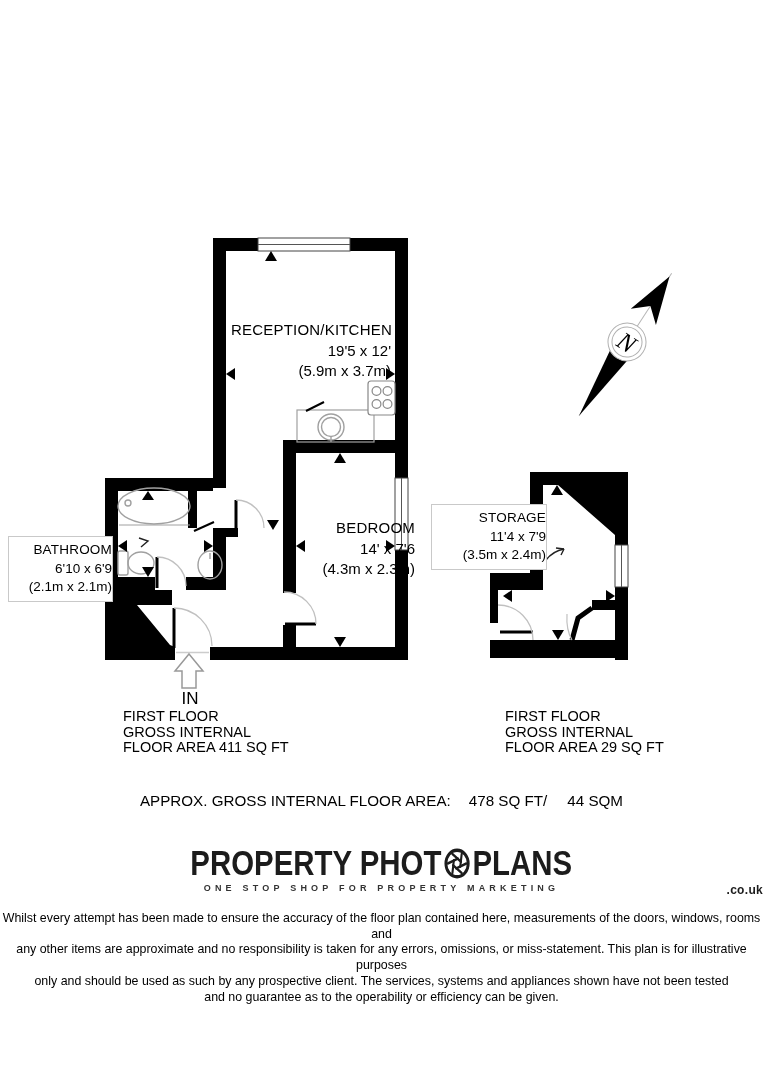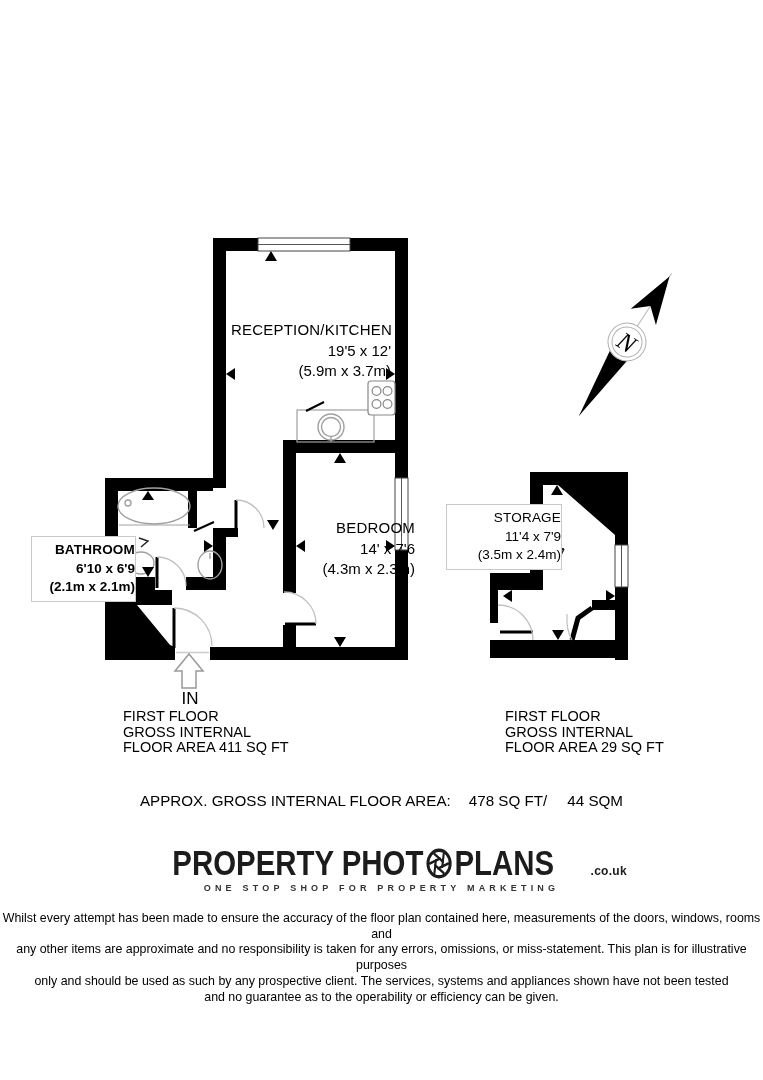--- a/index.html
+++ b/index.html
@@ -2,26 +2,26 @@
 <html><head>
 <meta charset="utf-8">
 <style>
   html,body{margin:0;padding:0;background:#fff;}
   .page{position:relative;width:763px;height:1080px;background:#fff;overflow:hidden;
         font-family:"Liberation Sans",sans-serif;color:#000;}
   svg{display:block;}
   .plan-svg{position:absolute;left:0;top:0;}
   .room-label{position:absolute;text-align:right;font-size:15px;line-height:20.5px;color:#000;}
   .room-label .rname{letter-spacing:.2px;}
-  .boxed{background:#fff;border:1px solid #c9c9c9;font-size:13.5px;line-height:18.5px;padding:4px 0;margin-left:15px;}
+  .boxed{background:#fff;border:1px solid #c9c9c9;font-size:13.5px;line-height:18.5px;padding:4px 0;}
   .floor-block{position:absolute;font-size:14.5px;line-height:15.6px;color:#000;margin-left:13px;}
   .total-line{position:absolute;top:792px;left:0;width:100%;text-align:center;font-size:15.2px;color:#000;}
   .total-line .gap1{margin-left:18px;}
   .total-line .gap2{margin-left:20px;}
-  .logo-row{position:absolute;top:843px;left:0;width:100%;display:flex;justify-content:center;align-items:center;}
+  .logo-row{position:absolute;top:843px;left:0;width:100%;display:flex;justify-content:center;align-items:center;flex-direction:column;}
   .logo-main{display:flex;align-items:center;font-weight:bold;font-size:35px;color:#1c1c1c;
              letter-spacing:0px;transform:scaleX(.84);transform-origin:50% 100%;}
   .logo-suffix{font-size:12px;font-weight:bold;color:#1c1c1c;align-self:flex-end;padding-bottom:5px;letter-spacing:.3px;}
   .aperture{margin:0 2px;}
   .tagline{position:absolute;top:883px;left:0;width:100%;text-align:center;font-size:9px;
            font-weight:bold;letter-spacing:4.2px;color:#333;}
   .disclaimer{position:absolute;top:911px;left:0;width:100%;text-align:center;
               font-size:12.4px;line-height:15.7px;color:#000;}
 </style>
 </head>
@@ -180,21 +180,21 @@
     <div>19'5 x 12'</div>
     <div>(5.9m x 3.7m)</div>
   </div>
 
   <div class="room-label" style="left:265px;top:518px;width:150px;">
     <div class="rname">BEDROOM</div>
     <div>14' x 7'6</div>
     <div>(4.3m x 2.3m)</div>
   </div>
 
-  <div class="room-label boxed" style="left:16px;top:536px;width:103px;font-weight:bold;">
+  <div class="room-label boxed" style="left:8px;top:536px;width:103px;">
     <div class="rname">BATHROOM</div>
     <div>6'10 x 6'9</div>
     <div>(2.1m x 2.1m)</div>
   </div>
 
   <div class="room-label boxed" style="left:431px;top:504px;width:114px;">
     <div class="rname">STORAGE</div>
     <div>11'4 x 7'9</div>
     <div>(3.5m x 2.4m)</div>
   </div>

